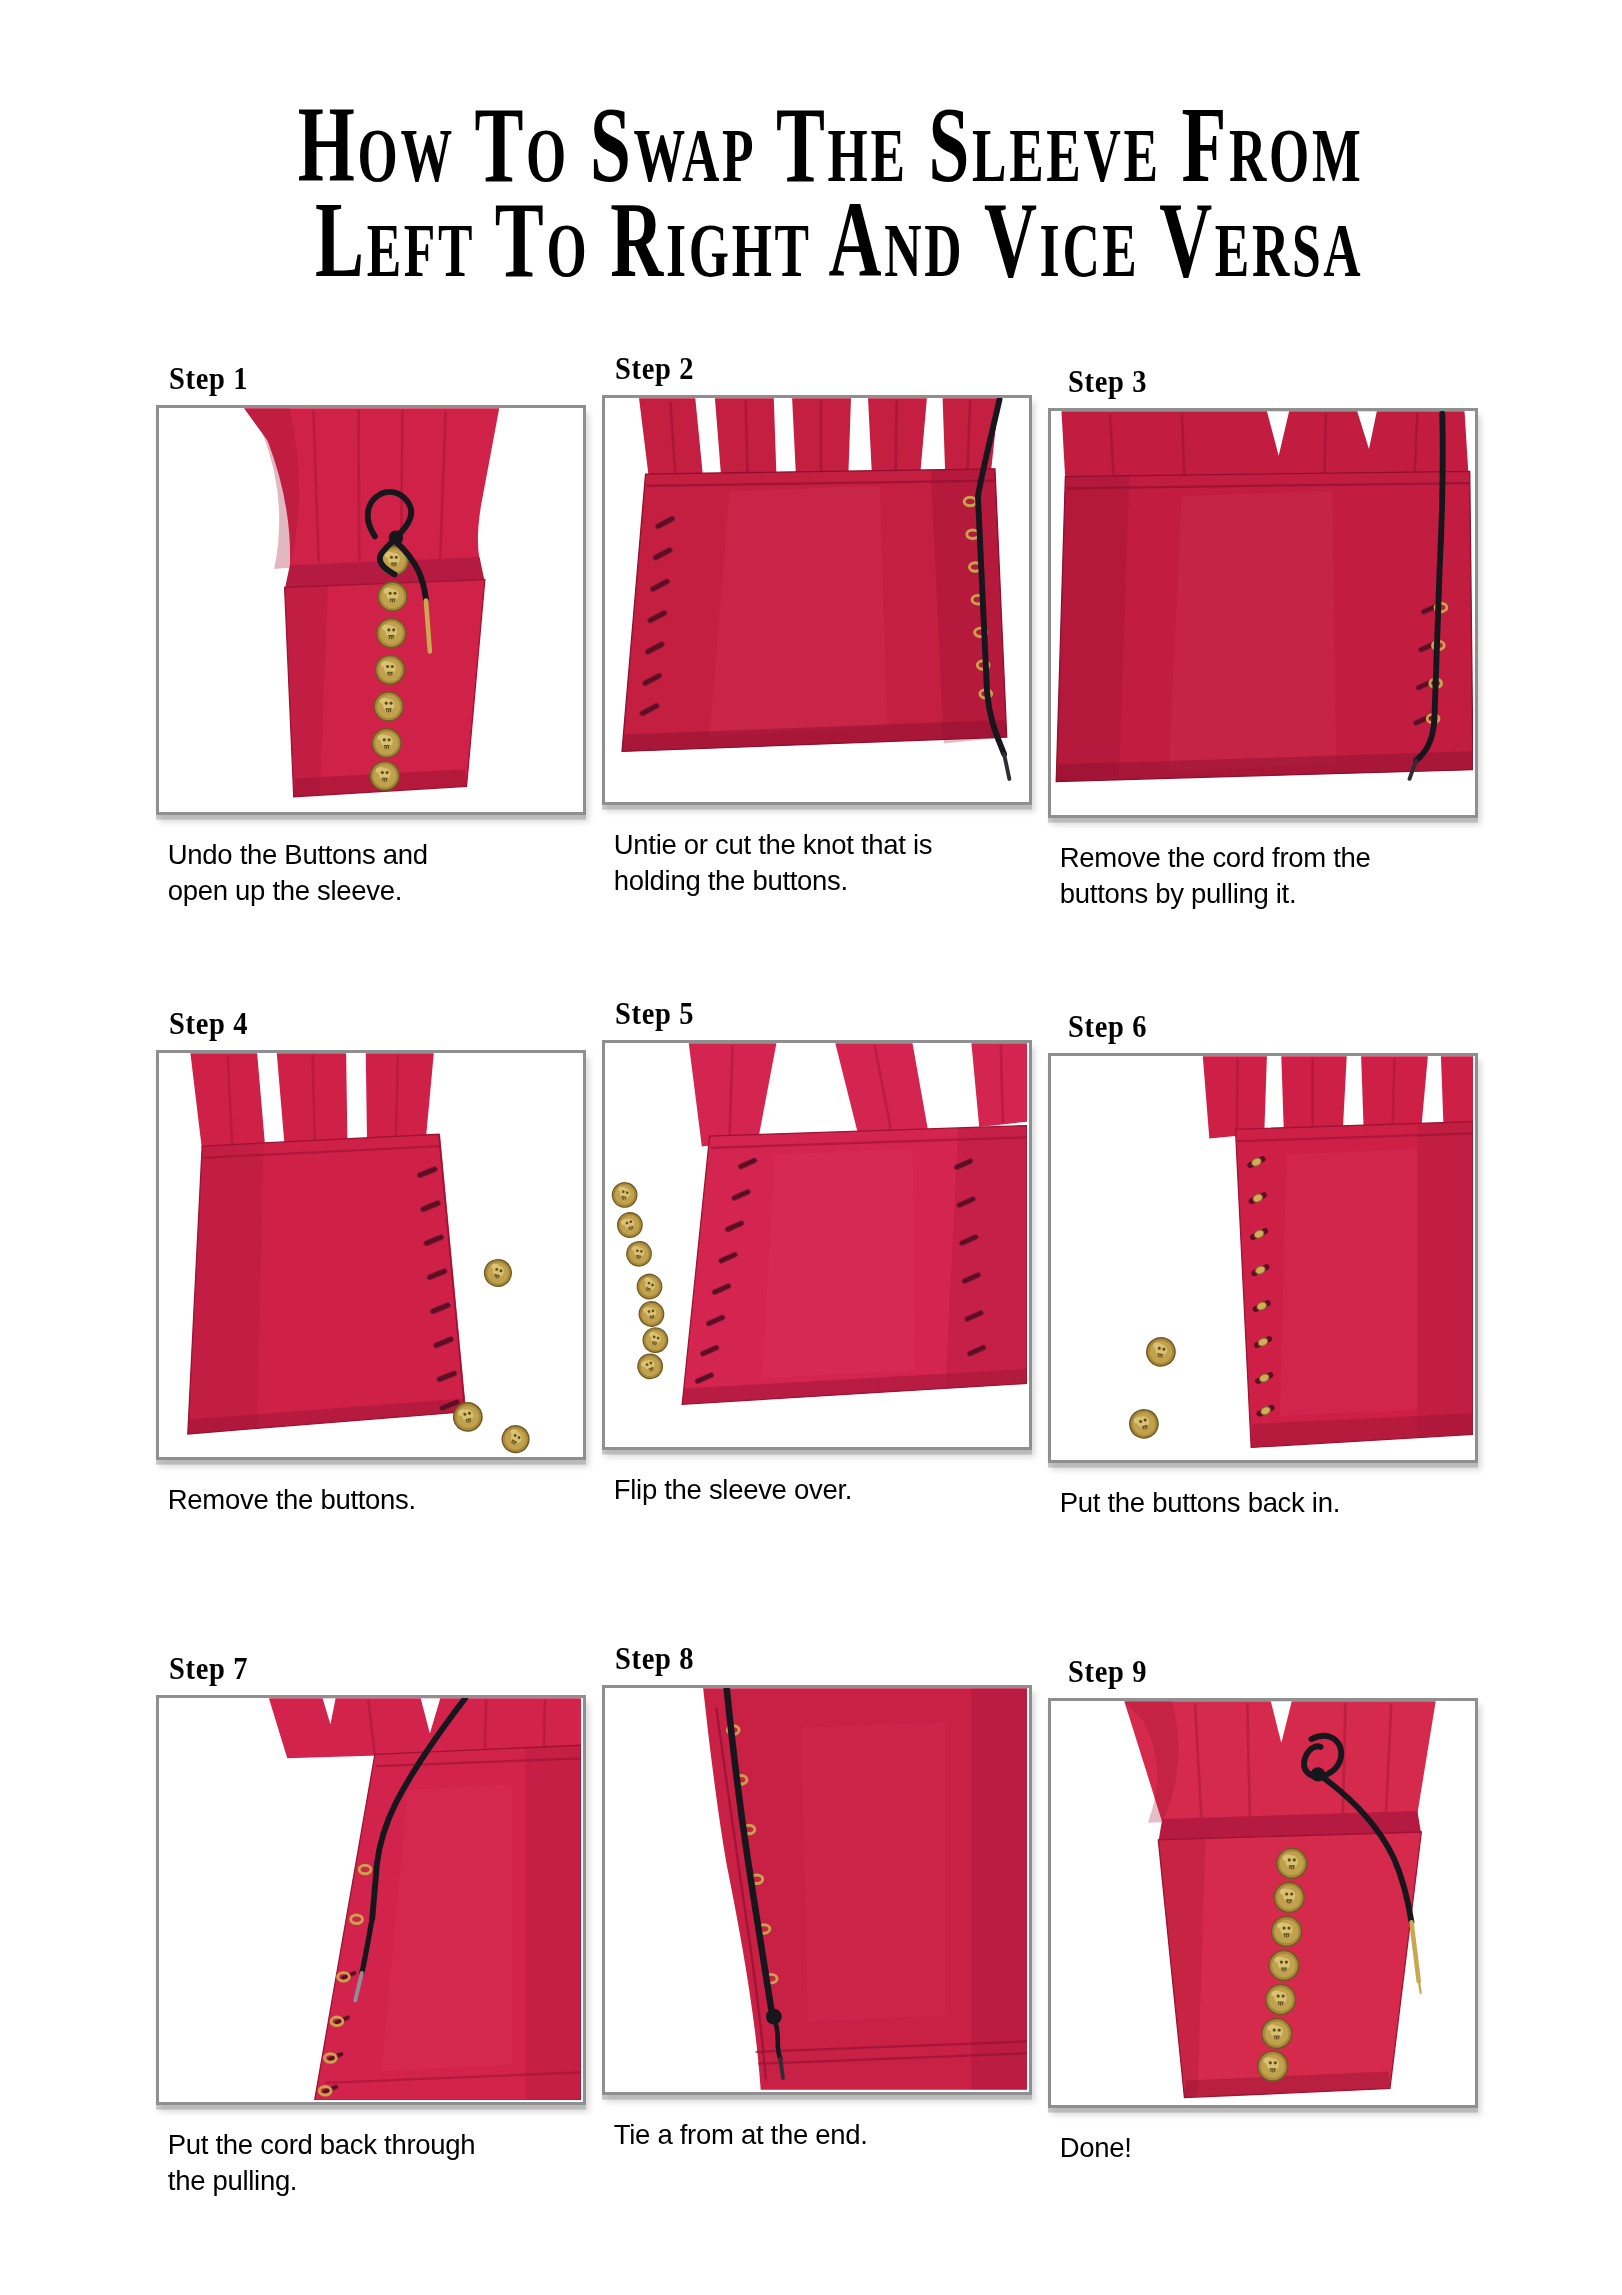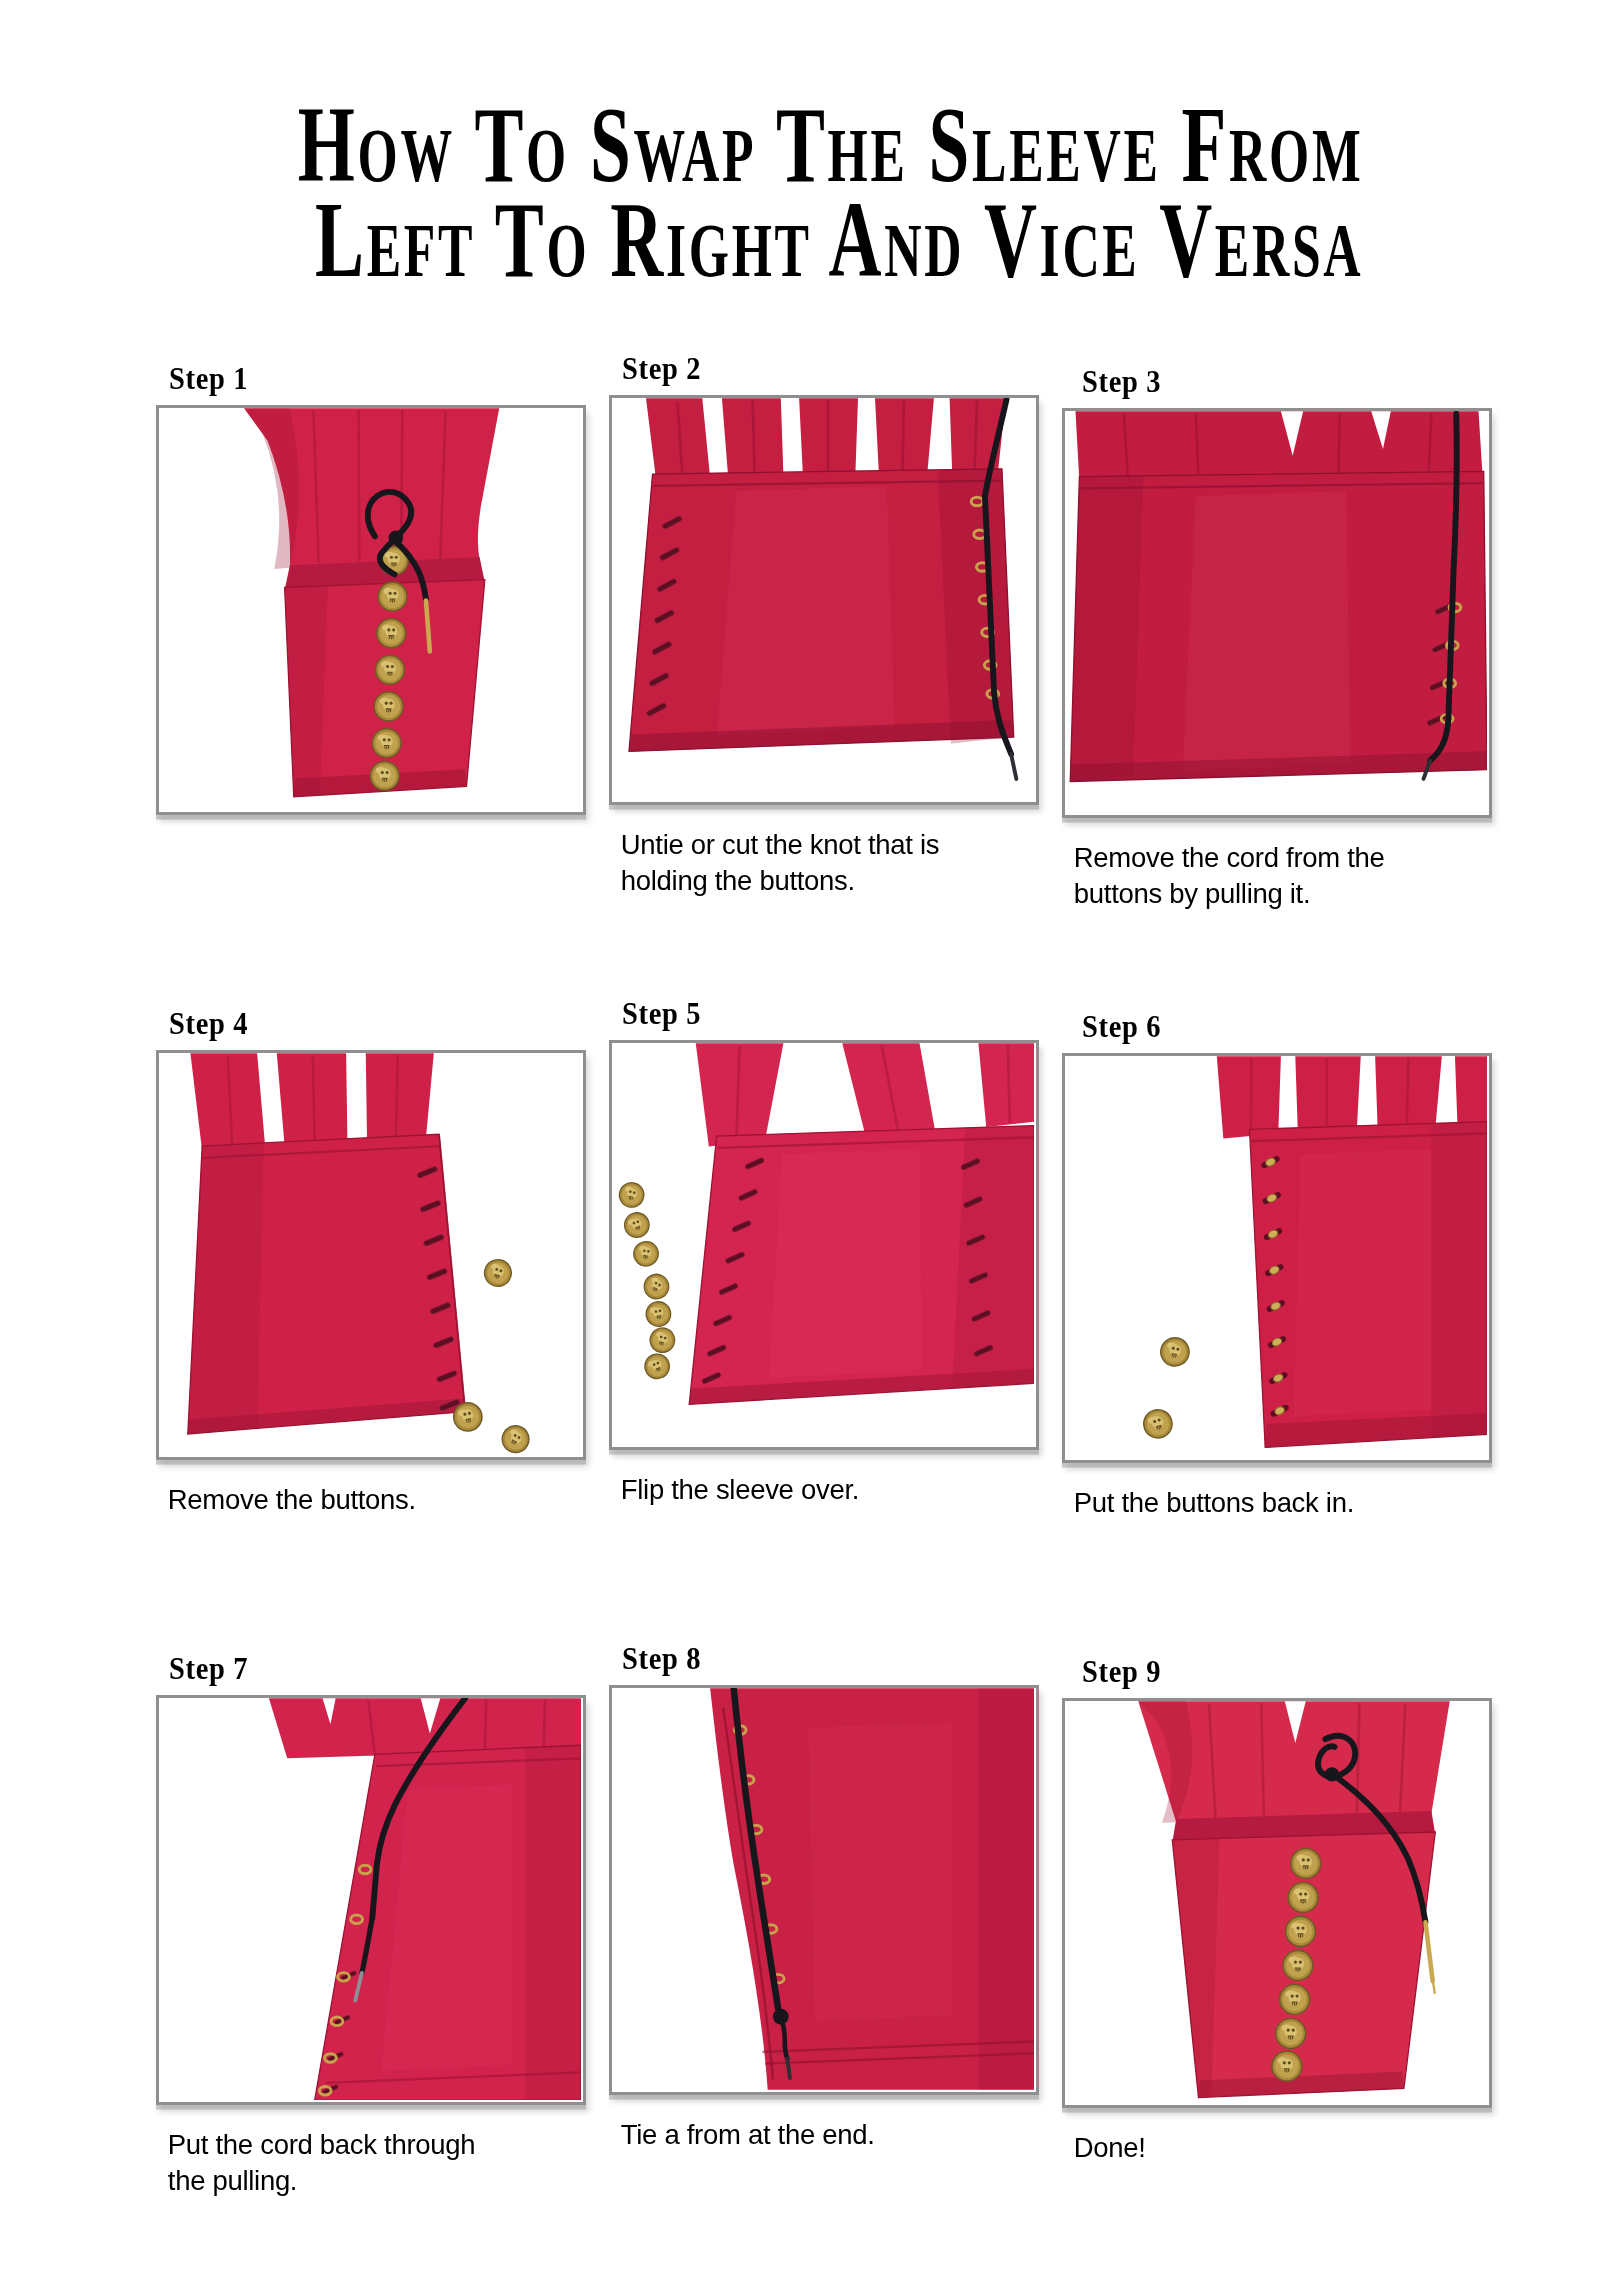--- a/index.html
+++ b/index.html
@@ -16,21 +16,21 @@
     font-size:108px;
     line-height:0.88;
     letter-spacing:3.9px;
     transform:scaleX(0.68);
     transform-origin:center;
     white-space:nowrap;
   }
   .steps-grid {
     display:grid;
     grid-template-columns:repeat(3, 430px);
-    column-gap:23px;
+    column-gap:16px;
     grid-auto-rows:645px;
     padding-left:156px;
     margin-top:73px;
   }
   .step-label {
     font-family:"Liberation Serif", "DejaVu Serif", serif;
     font-weight:700;
     font-size:31px;
     line-height:1.2;
     margin:0 0 7.9px 13px;
@@ -114,20 +114,22 @@
           <use href="#sb" transform="translate(345,562) scale(.92)"></use>
         </g>
         <g>
           <path d="M330,196 C294,142 356,104 382,146 C398,174 356,200 340,222 C332,234 344,246 360,254" stroke="#16161c" stroke-width="9" fill="none" stroke-linecap="round"></path>
           <circle cx="362" cy="198" r="11" fill="#16161c"></circle>
           <path d="M364,206 C396,236 404,262 408,292" stroke="#16161c" stroke-width="9" fill="none" stroke-linecap="round"></path>
           <line x1="408" y1="294" x2="414" y2="372" stroke="#c9a850" stroke-width="7" stroke-linecap="round"></line>
         </g>
       </svg>
     </div>
+    <p class="caption">Undo the Buttons and
+open up the sleeve.</p>
   </section>
 
   <section class="step">
     <h2 class="step-label">Step 2</h2>
     <div class="photo-frame">
       <svg viewBox="0 0 645 614">
         <g>
           <path d="M52,0 L138,0 L150,122 L68,130 Z M168,0 L258,0 L262,118 L178,126 Z M286,0 L376,0 L372,116 L292,122 Z M402,0 L492,0 L482,114 L408,118 Z M516,0 L602,0 L590,112 L520,116 Z" fill="#c41e41"></path>
           <path d="M100,6 L108,124 M215,4 L218,120 M330,4 L330,118 M446,4 L444,114 M558,4 L554,112" stroke="#8e1030" stroke-width="4" opacity=".45" fill="none"></path>
           <path d="M62,116 L596,108 L614,518 L26,540 Z" fill="#c41e41" stroke="#8e1030" stroke-width="2"></path>

